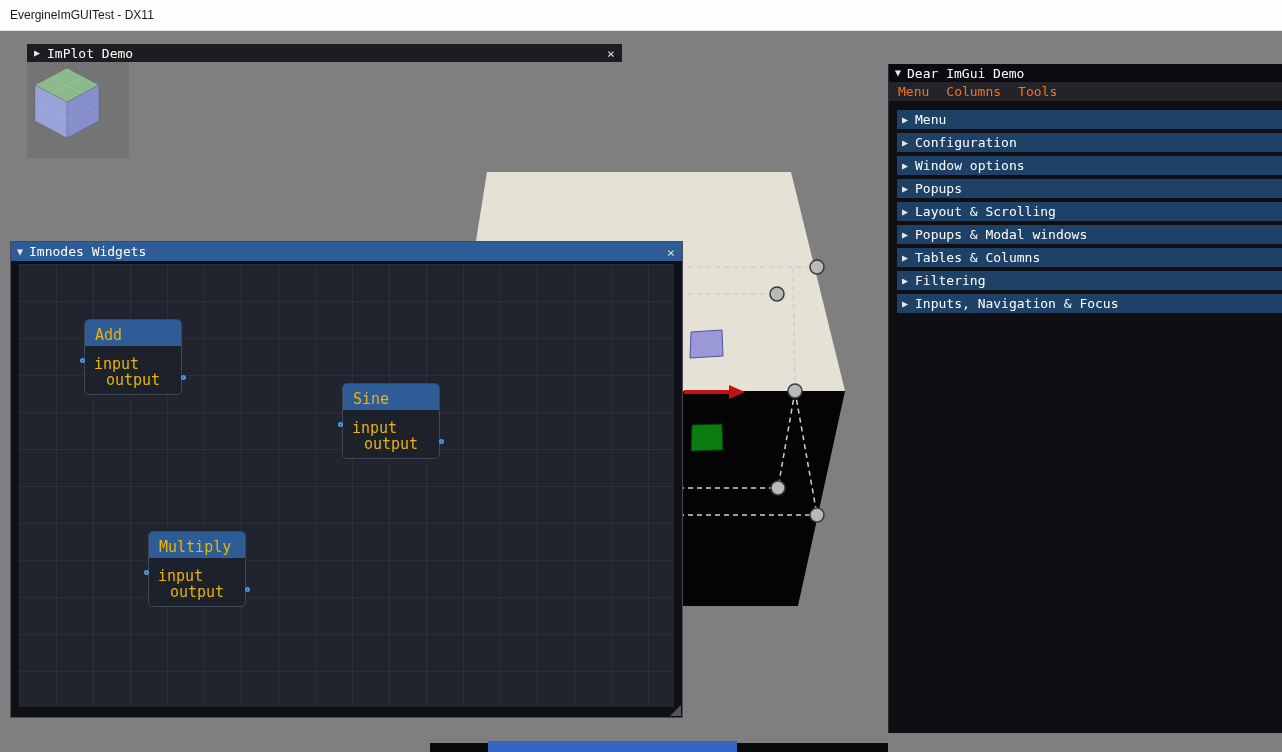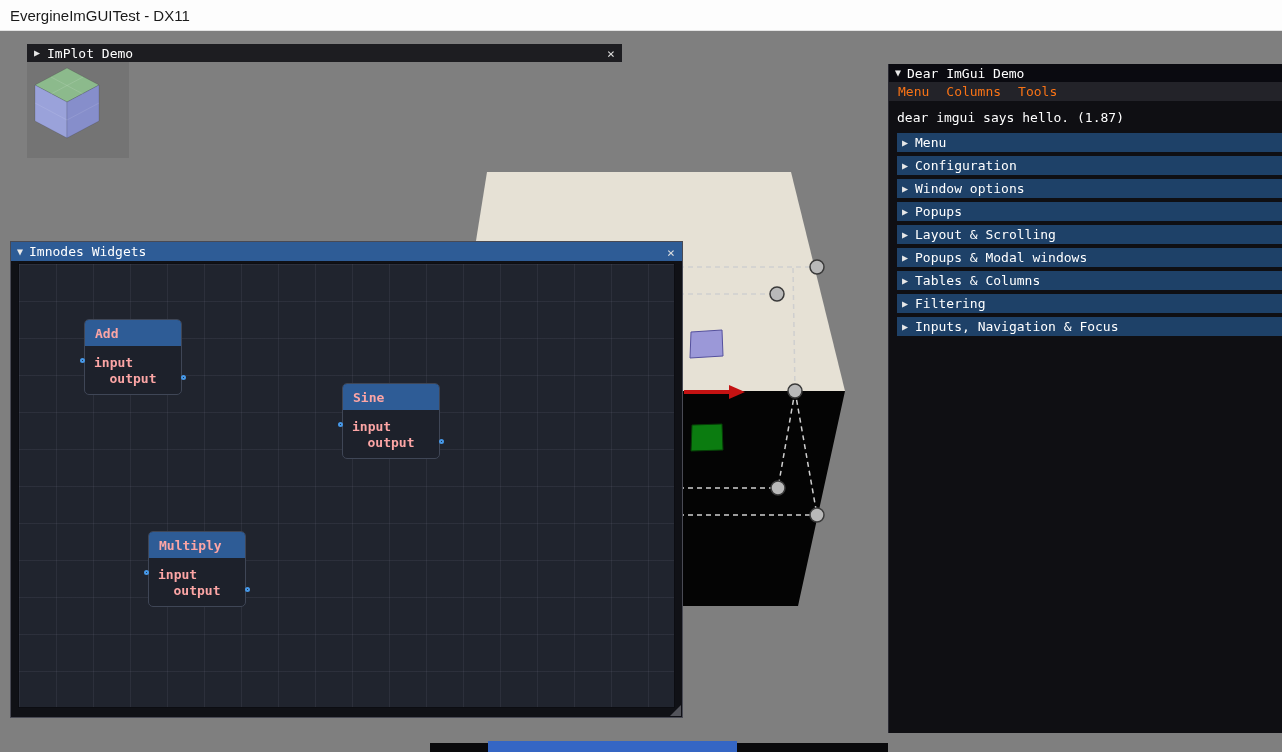--- a/index.html
+++ b/index.html
@@ -11,21 +11,21 @@
     font-family: "DejaVu Sans Mono", monospace;
     font-size: 13px;
     color: #ffffff;
   }
 
   
   .win-titlebar {
     position: absolute; left:0; top:0; width:1282px; height:31px;
     background:#fdfdfd; border-bottom:1px solid #e3e3e3;
     display:flex; align-items:center; padding-left:10px;
-    font-family:"Liberation Sans", sans-serif; font-size:15px; color:#1a1a1a;
+    font-family:"Liberation Sans", sans-serif; font-size:12px; color:#1a1a1a;
     z-index: 10;
   }
 
   
   .scene { position:absolute; left:0; top:0; z-index:1; }
 
   
   .preview {
     position:absolute; left:27px; top:62px; width:102px; height:96px;
     background:#747474; z-index:2;
@@ -66,21 +66,21 @@
     border:1px solid #0c0d12;
   }
   .resize-grip {
     position:absolute; right:1px; bottom:1px; width:0; height:0;
     border-left:11px solid transparent; border-bottom:11px solid rgba(210,210,220,0.35);
   }
 
   .node {
     position:absolute; width:98px;
     background:#1d212b; border:1px solid #3f4656; border-radius:5px;
-    font-size:13px; color:#fca5a5;font-weight:bold;
+    font-size:15px; color:#eab308;
   }
   .node-title {
     height:26px; background:#2e5c96; border-radius:4px 4px 0 0;
     padding:6px 0 0 10px;
   }
   .node-row { height:16px; padding:1px 9px 0 9px; }
   .node-row.out { text-align:center; margin-bottom:8px; }
   .node-row.in  { margin-top:8px; }
   .pin {
     position:absolute; width:5px; height:5px; border-radius:50%;
@@ -217,21 +217,20 @@
     <span class="arrow">▼</span>
     <span>Dear ImGui Demo</span>
   </div>
 
   <div class="demo-menubar">
     <span class="menu-item">Menu</span>
     <span class="menu-item">Columns</span>
     <span class="menu-item">Tools</span>
   </div>
 
-  <div class="demo-hello">dear imgui says hello. (1.87)</div>
 
   <div class="demo-headers">
     <div class="hdr">
       <span class="arrow">▶</span>
       <span>Menu</span>
     </div>
     <div class="hdr">
       <span class="arrow">▶</span>
       <span>Configuration</span>
     </div>

